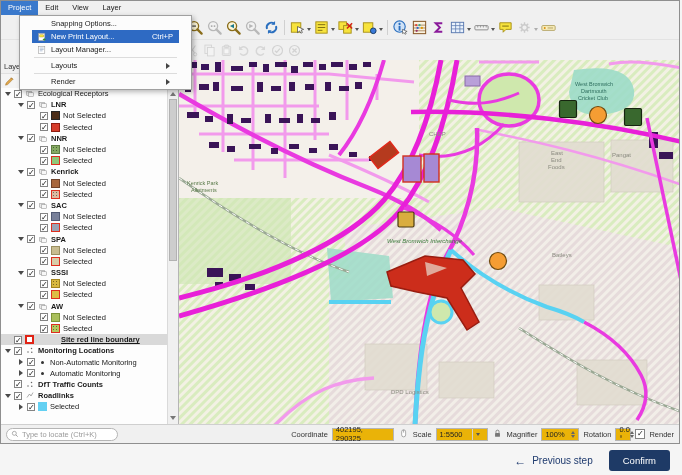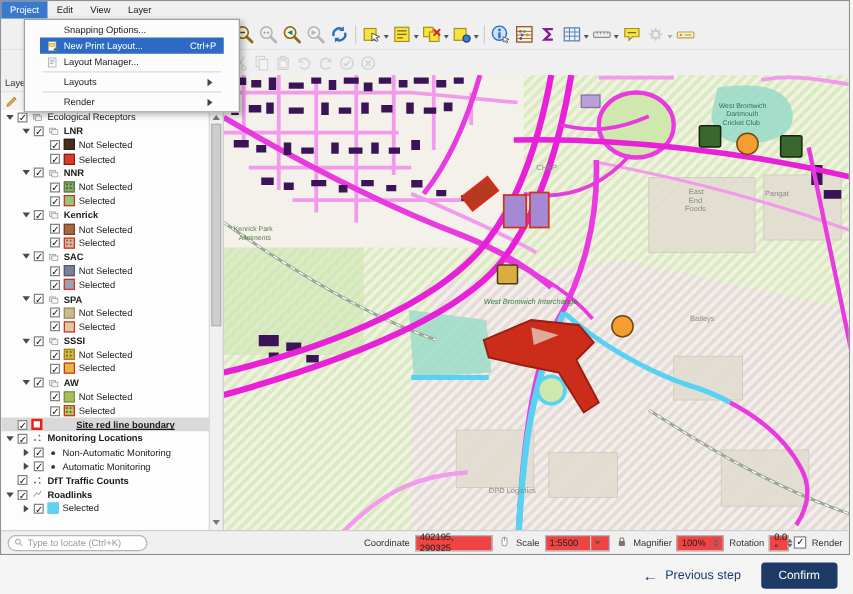--- a/index.html
+++ b/index.html
@@ -58,21 +58,21 @@
   .sb-dn i{width:0;height:0;border:3px solid transparent;border-top:4px solid #777;}
   .sb-thumb{position:absolute;left:1px;right:1px;top:11px;height:160px;background:#cdcdcd;border:1px solid #b2b2b2;}
   
   .map{position:absolute;left:178px;top:59px;right:0;bottom:19px;overflow:hidden;background:#eef0e2;}
   .map svg{display:block;}
   
   .statusbar{position:absolute;left:0;bottom:0;right:0;height:19px;background:#f0f0f0;border-top:1px solid #cfcfcf;display:flex;align-items:center;font-size:7.5px;color:#333;gap:4px;padding:0 5px;box-sizing:border-box;}
   .locator{width:112px;height:13px;border:1px solid #b5b5b5;border-radius:7px;background:#fff;display:flex;align-items:center;gap:3px;padding:0 4px;color:#9a9a9a;box-sizing:border-box;}
   .locator svg{width:8px;height:8px;}
   .grow{flex:1;}
-  .sbox{background:#ef4444;border:1px solid #b5b5b5;height:13px;display:flex;align-items:center;padding:0 3px;box-sizing:border-box;color:#222;}
+  .sbox{background:#eab308;border:1px solid #b5b5b5;height:13px;display:flex;align-items:center;padding:0 3px;box-sizing:border-box;color:#222;}
   .spinners{display:flex;flex-direction:column;justify-content:center;gap:1px;margin-left:2px;}
   .spinners i{display:block;width:0;height:0;border:2.4px solid transparent;}
   .spinners .up{border-bottom:3px solid #666;}
   .spinners .dn{border-top:3px solid #666;}
   .combo-arr{width:11px;height:11px;margin-left:3px;border-left:1px solid #d0d0d0;display:flex;align-items:center;justify-content:center;}
   .combo-arr i{width:0;height:0;border:2.6px solid transparent;border-top:3.4px solid #555;margin-top:3px;}
   .sb-ic svg{width:11px;height:11px;}
   .rcheck{width:8px;height:8px;border:1px solid #848484;background:#fff;font-size:8px;line-height:7px;text-align:center;color:#111;}
   
   .footer{position:absolute;left:0;top:446px;width:682px;height:29px;display:flex;align-items:center;justify-content:flex-end;gap:16px;padding-right:12px;box-sizing:border-box;background:#f5f5f5;}

